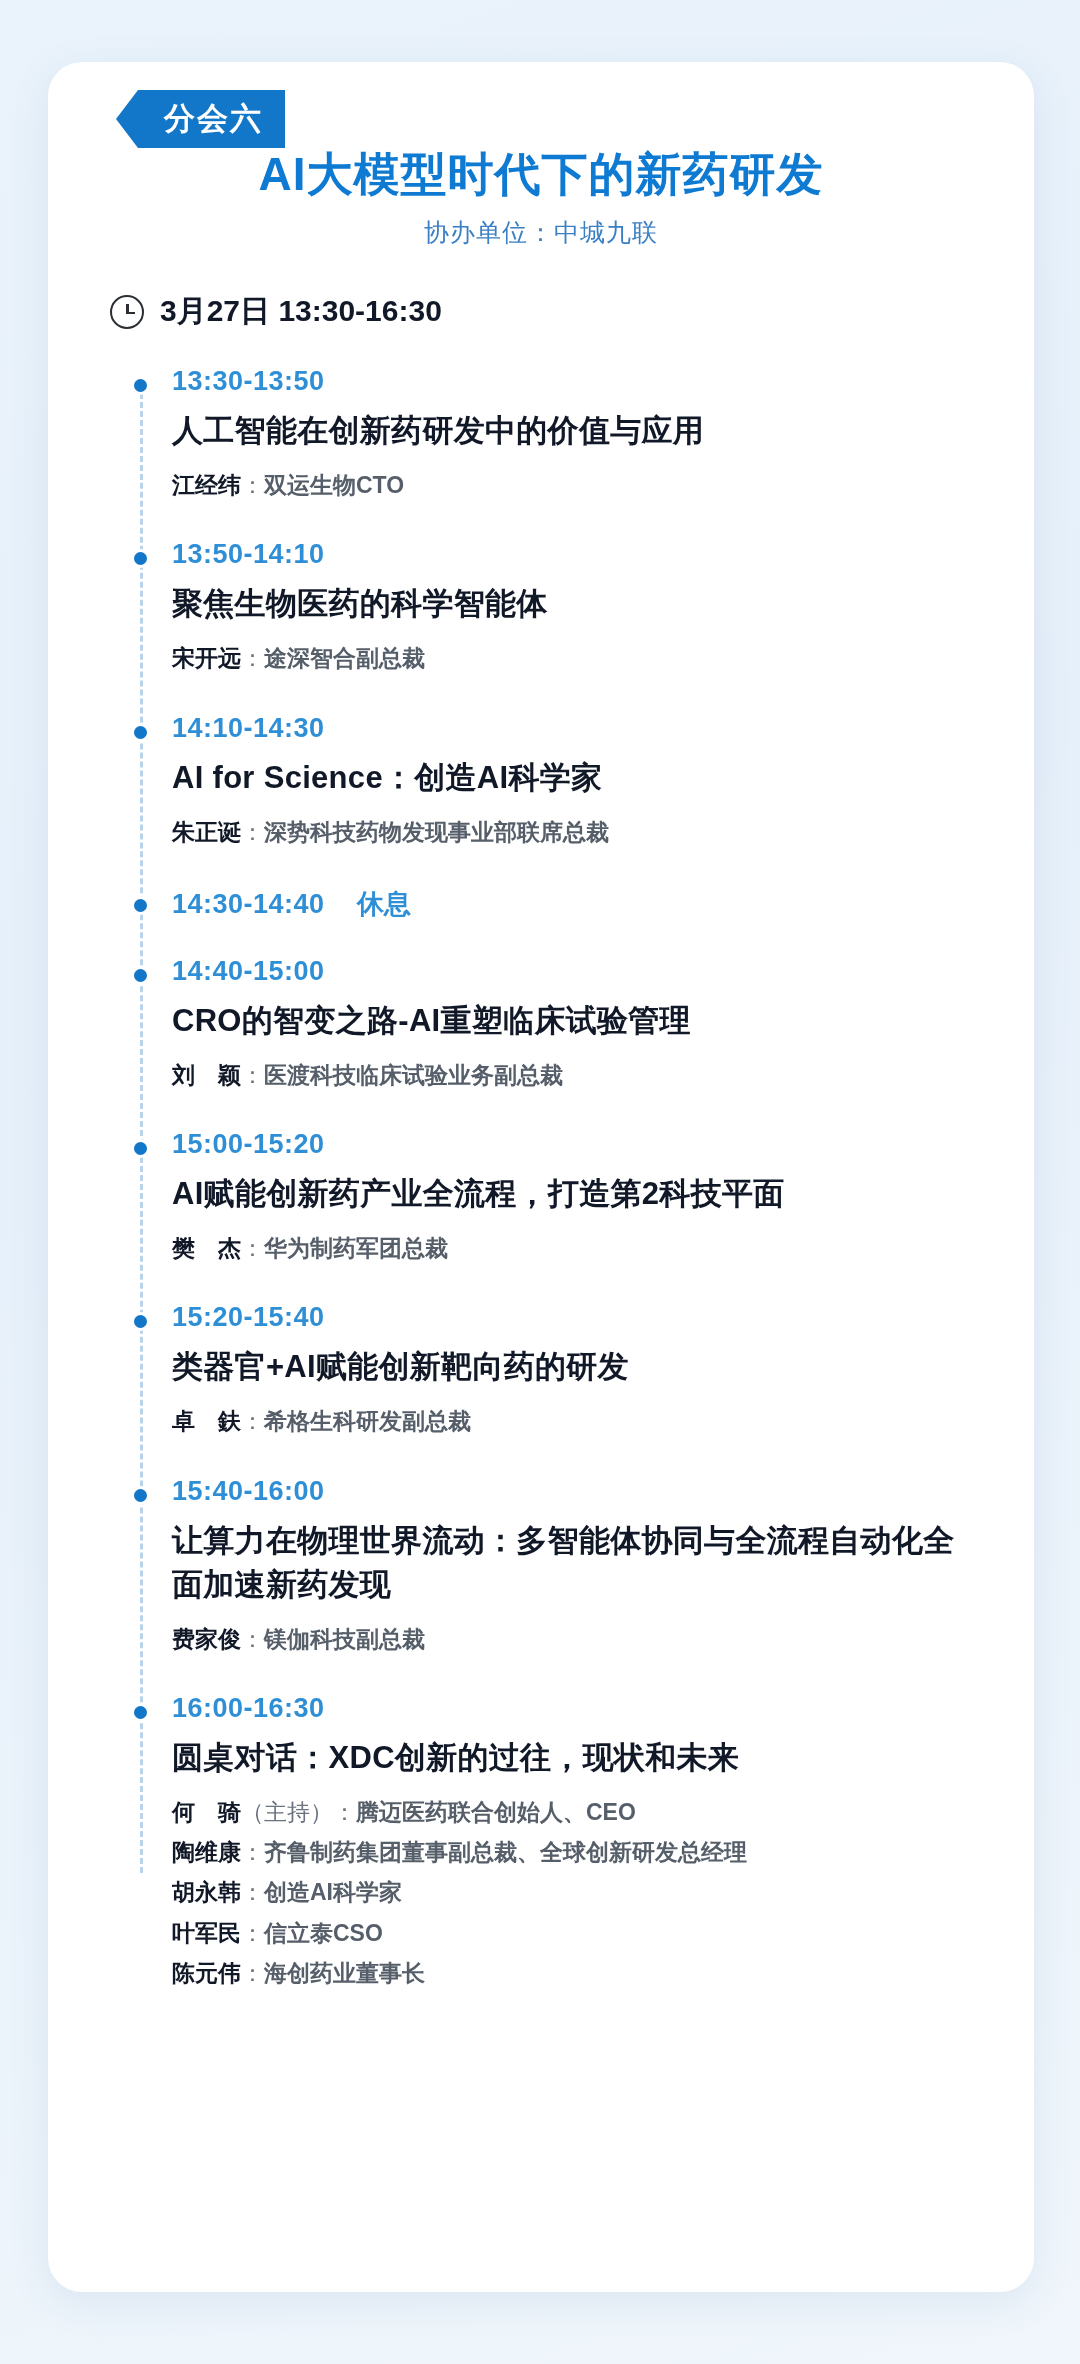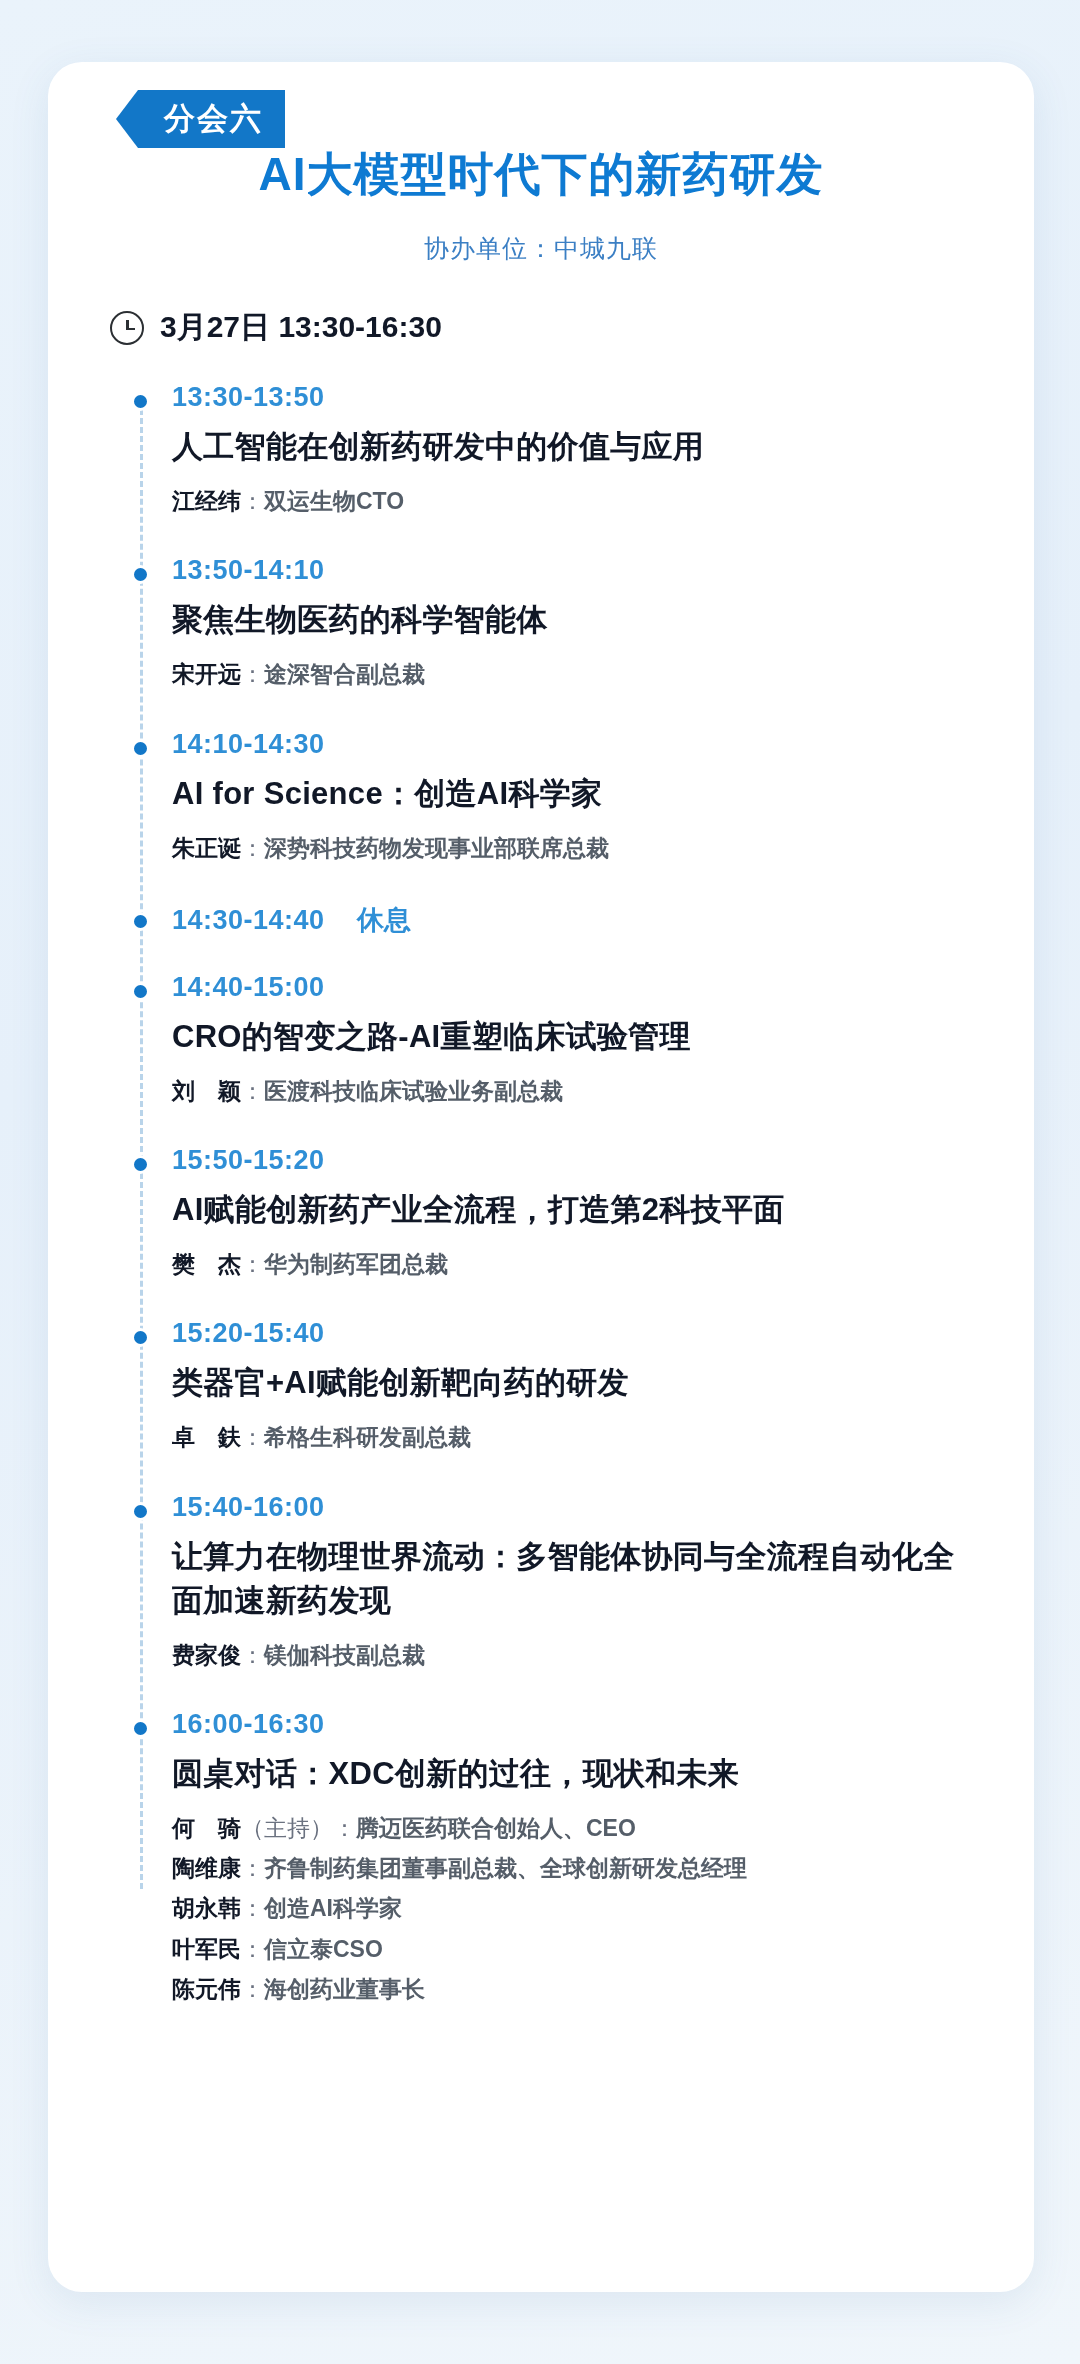--- a/index.html
+++ b/index.html
@@ -53,21 +53,21 @@
     color: #0e7ad2;
     font-size: 46px;
     font-weight: bold;
     letter-spacing: 1px;
     margin-top: 82px;
   }
   .subtitle {
     text-align: center;
     color: #3b7fc4;
     font-size: 25px;
-    margin-top: 26px;
+    margin-top: 10px;
     letter-spacing: 1px;
   }
   .datetime-row {
     display: flex;
     align-items: center;
     margin: 42px 0 0 62px;
     color: #111827;
     font-size: 30px;
     font-weight: bold;
   }
@@ -222,21 +222,21 @@
       <div class="topic">CRO的智变之路-AI重塑临床试验管理</div>
       <div class="speakers">
         <div class="speaker">
           <span class="name">刘　颖</span><span class="sep">：</span><span class="role">医渡科技临床试验业务副总裁</span>
         </div>
       </div>
     </div>
 
     <div class="item">
       <span class="dot"></span>
-      <div class="time">15:50-15:20</div>
+      <div class="time">15:00-15:20</div>
       <div class="topic">AI赋能创新药产业全流程，打造第2科技平面</div>
       <div class="speakers">
         <div class="speaker">
           <span class="name">樊　杰</span><span class="sep">：</span><span class="role">华为制药军团总裁</span>
         </div>
       </div>
     </div>
 
     <div class="item">
       <span class="dot"></span>

